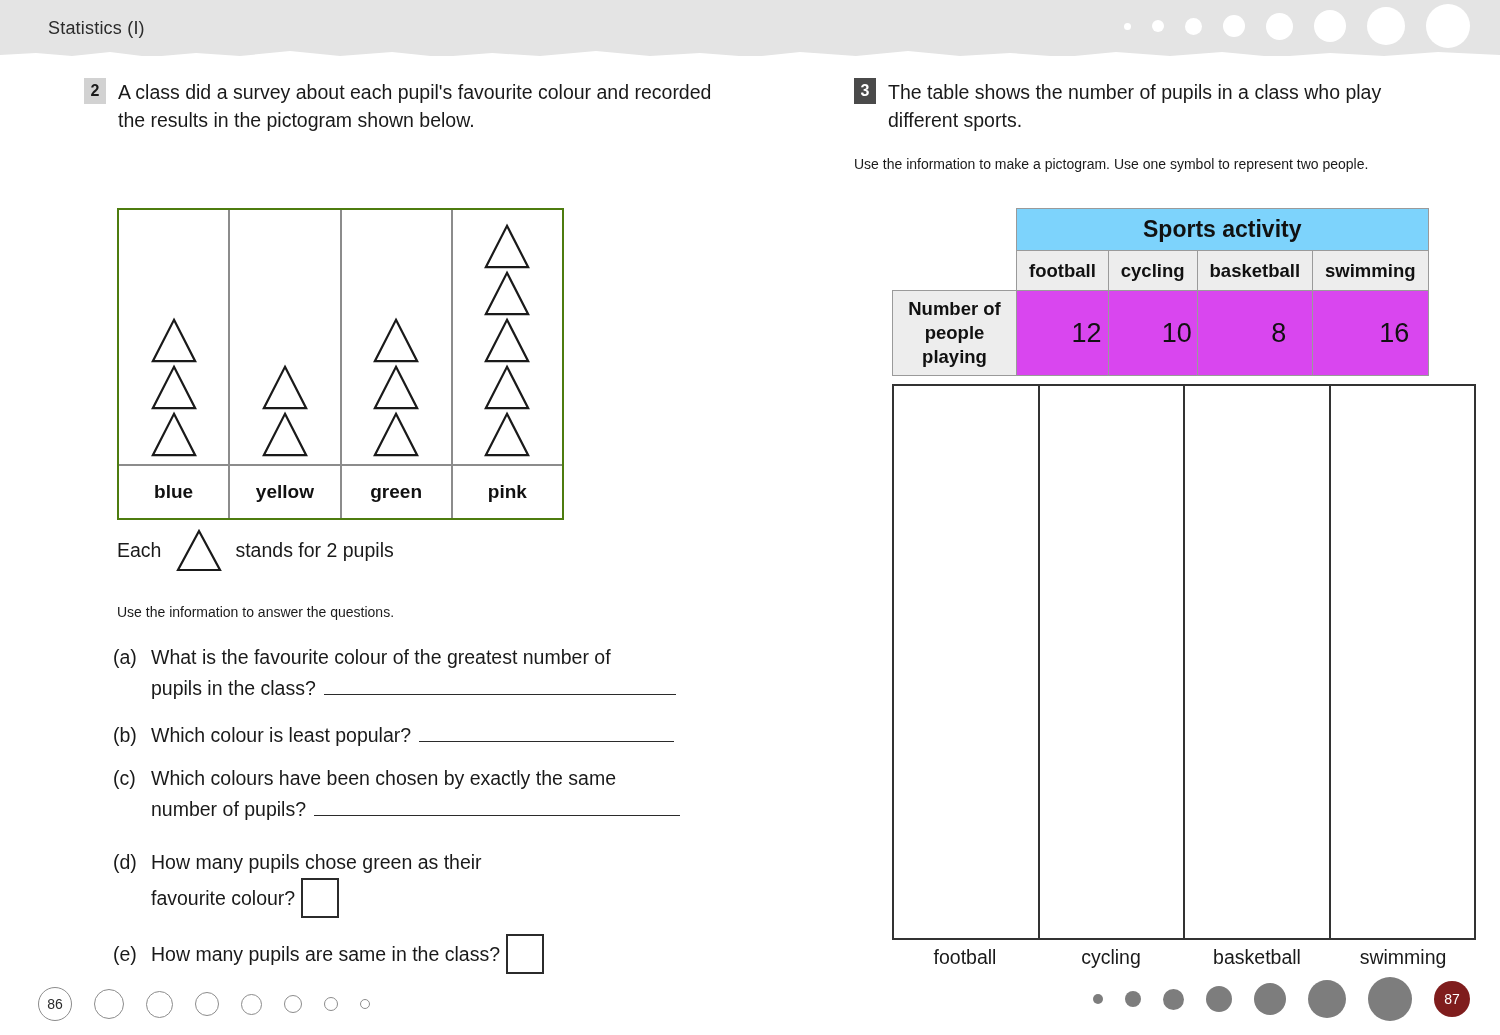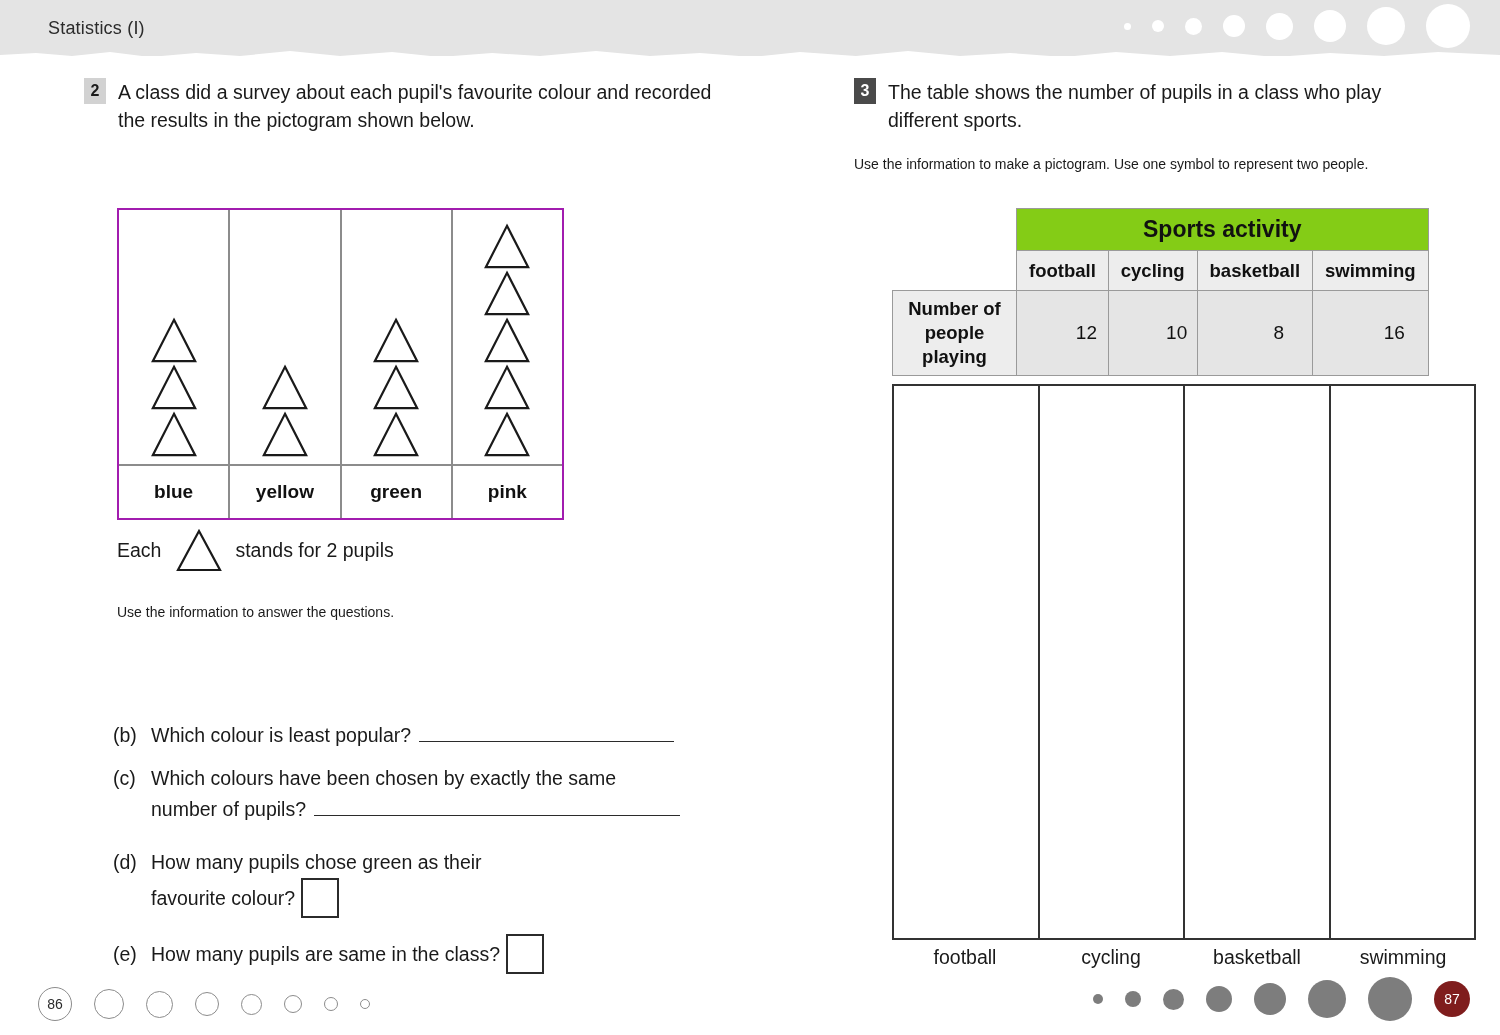--- a/index.html
+++ b/index.html
@@ -72,21 +72,21 @@
   
   #q2 { position: absolute; left: 84px; top: 22px; width: 640px; }
   #q2-head { display: flex; align-items: flex-start; gap: 12px; }
   #q2-text { width: 600px; }
 
   
   #pictogram {
     position: absolute;
     left: 117px; top: 152px;
     width: 447px; height: 312px;
-    border: 2px solid #a21caf;
+    border: 2px solid #4d7c0f;
     background: #fff;
   }
   #picto-cells {
     position: absolute; left: 0; top: 0;
     width: 443px; height: 254px;
     display: flex;
   }
   .picto-col {
     flex: 1 1 0;
     border-right: 2px solid #8c8c8c;
@@ -168,44 +168,44 @@
     border-collapse: collapse;
     background: #fff;
   }
   #sports-table td, #sports-table th {
     border: 1.5px solid #9a9a9a;
     text-align: center;
     font-size: 19px;
     color: #111;
   }
   #sports-table .hdr-main {
-    background: #84cc16;
+    background: #7dd3fc;
     font-weight: bold;
     font-size: 23px;
     height: 42px;
   }
   #sports-table .hdr-sub {
     background: #ededed;
     font-weight: bold;
     font-size: 18.5px;
     height: 40px;
     padding: 0 12px;
   }
   #sports-table .rowhdr {
     background: #ededed;
     font-weight: bold;
     font-size: 18.5px;
     line-height: 24px;
     width: 124px;
     padding: 6px 8px;
   }
   #sports-table .valcell {
-    font-size: 19px;
+    font-size: 27px;
     height: 72px;
-    background: #e5e5e5;
+    background: #d946ef;
     padding-left: 48px;
   }
   #sports-table .corner { border: none; background: transparent; }
 
   
   #blank-grid {
     position: absolute;
     left: 132px; top: 328px;
     width: 584px; height: 556px;
     border: 2px solid #333;
@@ -364,20 +364,21 @@
   <div id="footer-left">
     <div id="page-num-left">86</div>
   <span class="fcirc" style="width: 30px; height: 30px;"></span>
       <span class="fcirc" style="width: 27px; height: 27px;"></span>
       <span class="fcirc" style="width: 24px; height: 24px;"></span>
       <span class="fcirc" style="width: 21px; height: 21px;"></span>
       <span class="fcirc" style="width: 18px; height: 18px;"></span>
       <span class="fcirc" style="width: 14px; height: 14px;"></span>
       <span class="fcirc" style="width: 10px; height: 10px;"></span>
     </div>
+<div class="qitem" style="top: 586px;"><span class="qlabel">(a)</span><span>What is the favourite colour of the greatest number of</span><br><span class="qtext-indent">pupils in the class?</span><span class="qline" style="width: 352px; margin-left: 8px;"></span></div>
     <div class="qitem" style="top: 664px;"><span class="qlabel">(b)</span><span>Which colour is least popular?</span><span class="qline" style="width: 255px; margin-left: 8px;"></span></div>
     <div class="qitem" style="top: 707px;"><span class="qlabel">(c)</span><span>Which colours have been chosen by exactly the same</span><br><span class="qtext-indent">number of pupils?</span><span class="qline" style="width: 366px; margin-left: 8px;"></span></div>
     <div class="qitem" style="top: 791px;"><span class="qlabel">(d)</span><span>How many pupils chose green as their</span><br><span class="qtext-indent">favourite colour?</span><span class="qbox"></span></div>
     <div class="qitem" style="top: 878px;"><span class="qlabel">(e)</span><span>How many pupils are same in the class?</span><span class="qbox"></span></div>
   </div>
 
 <div id="right-page">
 
   <div id="q3">
     <div id="q3-head">

